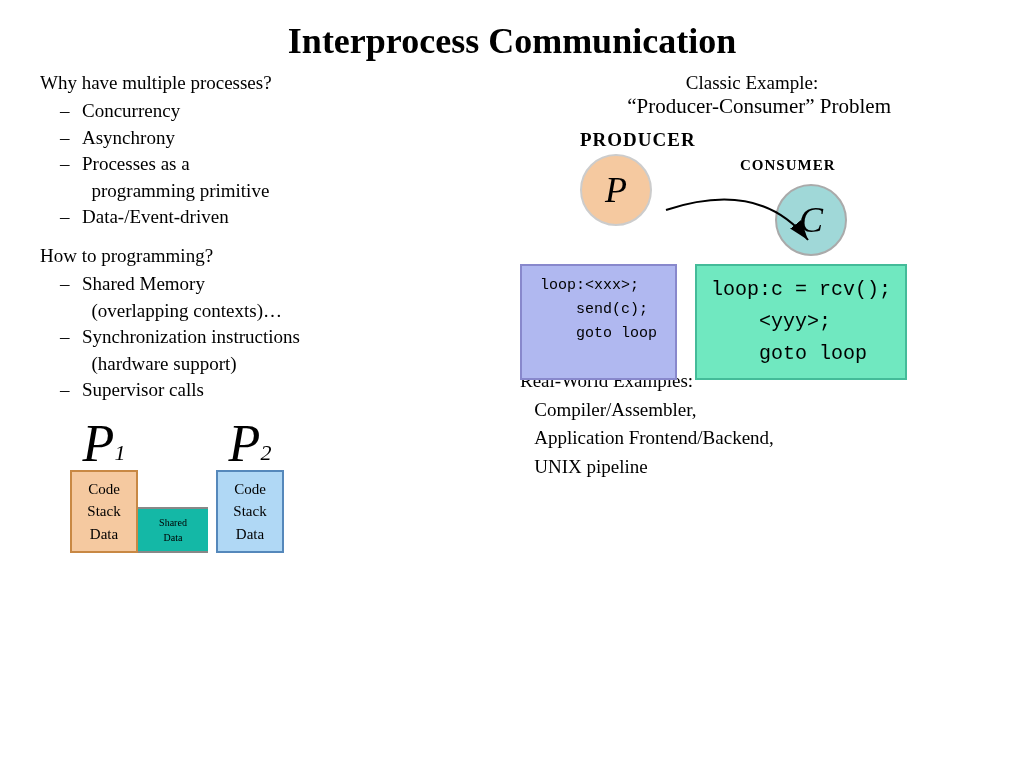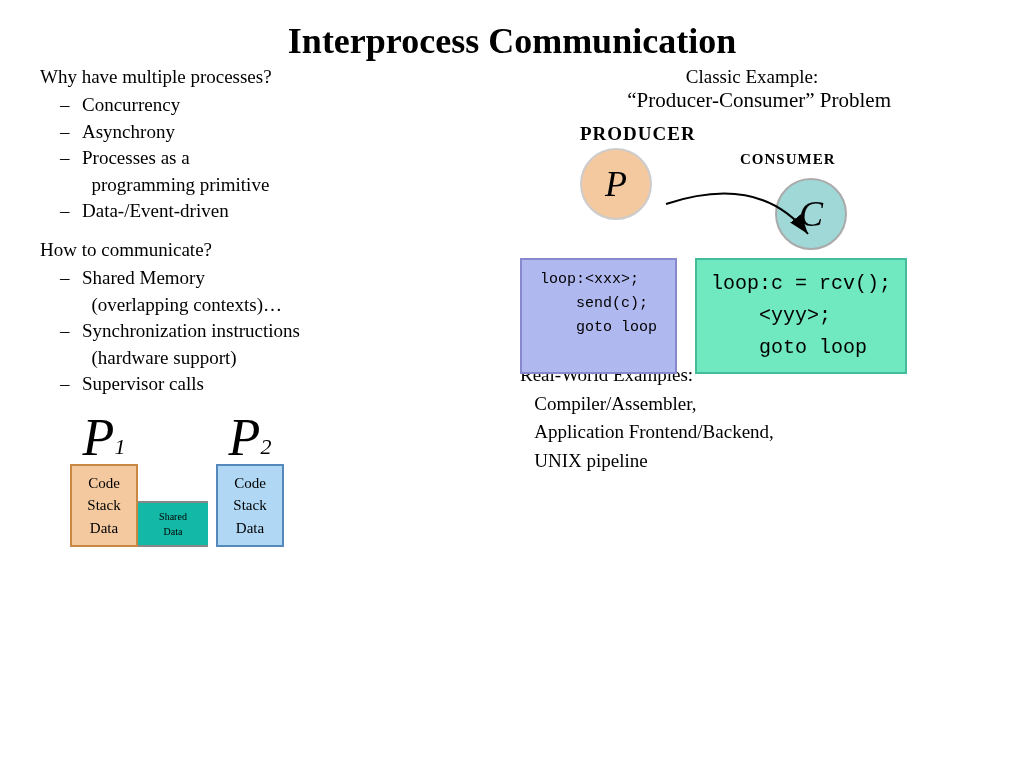--- a/index.html
+++ b/index.html
@@ -17,21 +17,21 @@
       width: 1024px;
       height: 768px;
       padding: 20px 40px;
       position: relative;
     }
     h1 {
       text-align: center;
       font-size: 36px;
       font-weight: bold;
       font-family: Georgia, serif;
-      margin-bottom: 4px;
+      margin-bottom: 10px;
     }
     .content {
       display: flex;
       gap: 0;
     }
     .left-col {
       width: 460px;
       flex-shrink: 0;
       padding-right: 10px;
     }
@@ -203,21 +203,21 @@
 
     <div class="left-col">
       <p class="section-title">Why have multiple processes?</p>
       <ul class="bullet-list">
         <li>Concurrency</li>
         <li>Asynchrony</li>
         <li>Processes as a<br>&nbsp;&nbsp;programming primitive</li>
         <li>Data-/Event-driven</li>
       </ul>
 
-      <p class="section-title">How to communicate?</p>
+      <p class="section-title">How to programming?</p>
       <ul class="bullet-list">
         <li>Shared Memory<br>&nbsp;&nbsp;(overlapping contexts)…</li>
         <li>Synchronization instructions<br>&nbsp;&nbsp;(hardware support)</li>
         <li>Supervisor calls</li>
       </ul>
 
       <div class="bottom-row" style="margin-top:8px; margin-left:30px; align-items:flex-end;">
 
         <div class="p-col">
           <div style="display:flex;align-items:flex-end;">

